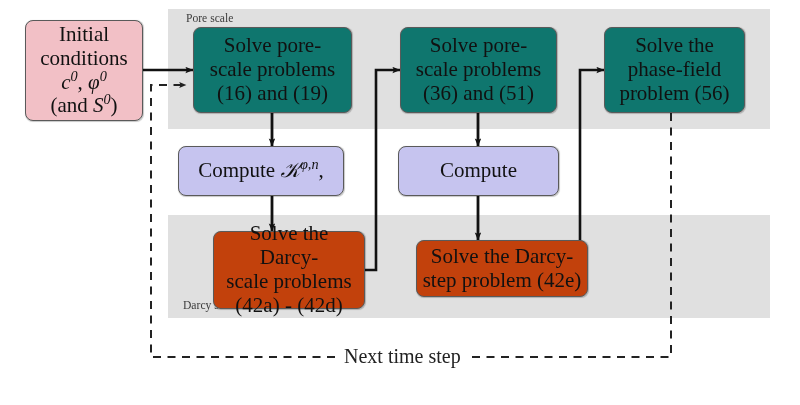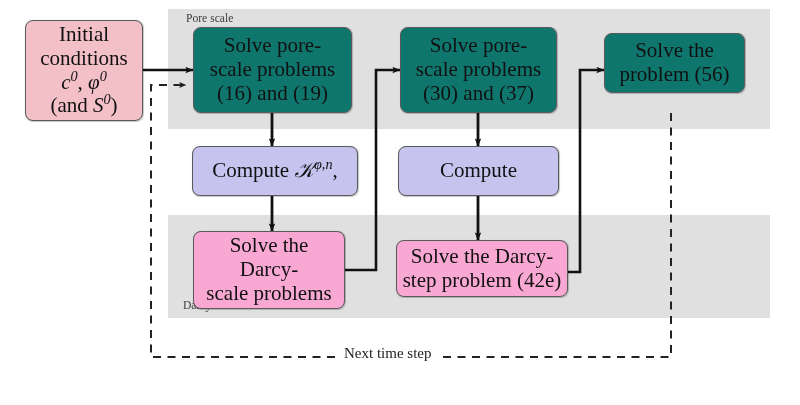--- a/index.html
+++ b/index.html
@@ -39,36 +39,36 @@
     border: 1.1px solid #5a5a5a;
     border-radius: 8px;
     line-height: 1.14;
     font-size: 21px;
     color: #111111;
     padding: 2px 4px;
     box-shadow: 0.7px 0.7px 0.9px rgba(0,0,0,0.22);
   }
   .node .inner { width: 100%; }
   .yellow { background: #0f766e; }
-  .green  { background: #f9a8d4; }
+  .green  { background: #c2410c; margin-left: 20px; }
   .purple { background: #c6c4ef; }
   .pink   { background: #f2c0c6; }
 
   .scale-label {
     position: absolute;
     z-index: 3;
     font-size: 11.6px;
     color: #3b3b3b;
     font-family: "Liberation Serif", "DejaVu Serif", serif;
     white-space: nowrap;
   }
   .loop-label {
     position: absolute;
     z-index: 4;
-    font-size: 15px;
+    font-size: 20px;
     color: #222222;
     background: #ffffff;
     padding: 0 6px;
     white-space: nowrap;
   }
 
   
   .mi { font-style: italic; }
   .mbf { font-weight: bold; font-style: italic; }
   .cal { font-family: "DejaVu Serif", serif; font-style: italic; }
@@ -134,49 +134,51 @@
       <div>Solve pore-</div>
       <div>scale problems</div>
       <div>(16) and (19)</div>
     </div>
   </div>
 
   <div class="node yellow" style="left:400px; top:27px; width:157px; height:86px;">
     <div class="inner">
       <div>Solve pore-</div>
       <div>scale problems</div>
-      <div>(30) and (37)</div>
+      <div>(36) and (51)</div>
     </div>
   </div>
 
-  <div class="node yellow" style="left:604px; top:33px; width:141px; height:60px;text-align:center;">
+  <div class="node yellow" style="left:604px; top:27px; width:141px; height:86px;text-align:center;">
     <div class="inner">
       <div>Solve the</div>
+      <div>phase-field</div>
       <div>problem (56)</div>
     </div>
   </div>
 
-  <div class="node purple" style="left:192px; top:146px; width:166px; height:50px;">
+  <div class="node purple" style="left:178px; top:146px; width:166px; height:50px;">
     <div class="inner">
       <div>
         Compute <span class="cal">𝒦</span><sup class="s">φ,n</sup>,
       </div>
     </div>
   </div>
 
   <div class="node purple" style="left:398px; top:146px; width:161px; height:50px;">
     <div class="inner">
       <div>Compute</div>
     </div>
   </div>
 
   <div class="node green" style="left:193px; top:231px; width:152px; height:78px;">
     <div class="inner">
       <div>Solve the Darcy-</div>
       <div>scale problems</div>
+      <div>(42a) - (42d)</div>
     </div>
   </div>
 
   <div class="node green" style="left:396px; top:240px; width:172px; height:57px;">
     <div class="inner">
       <div>Solve the Darcy-</div>
       <div>step problem (42e)</div>
     </div>
   </div>
 

